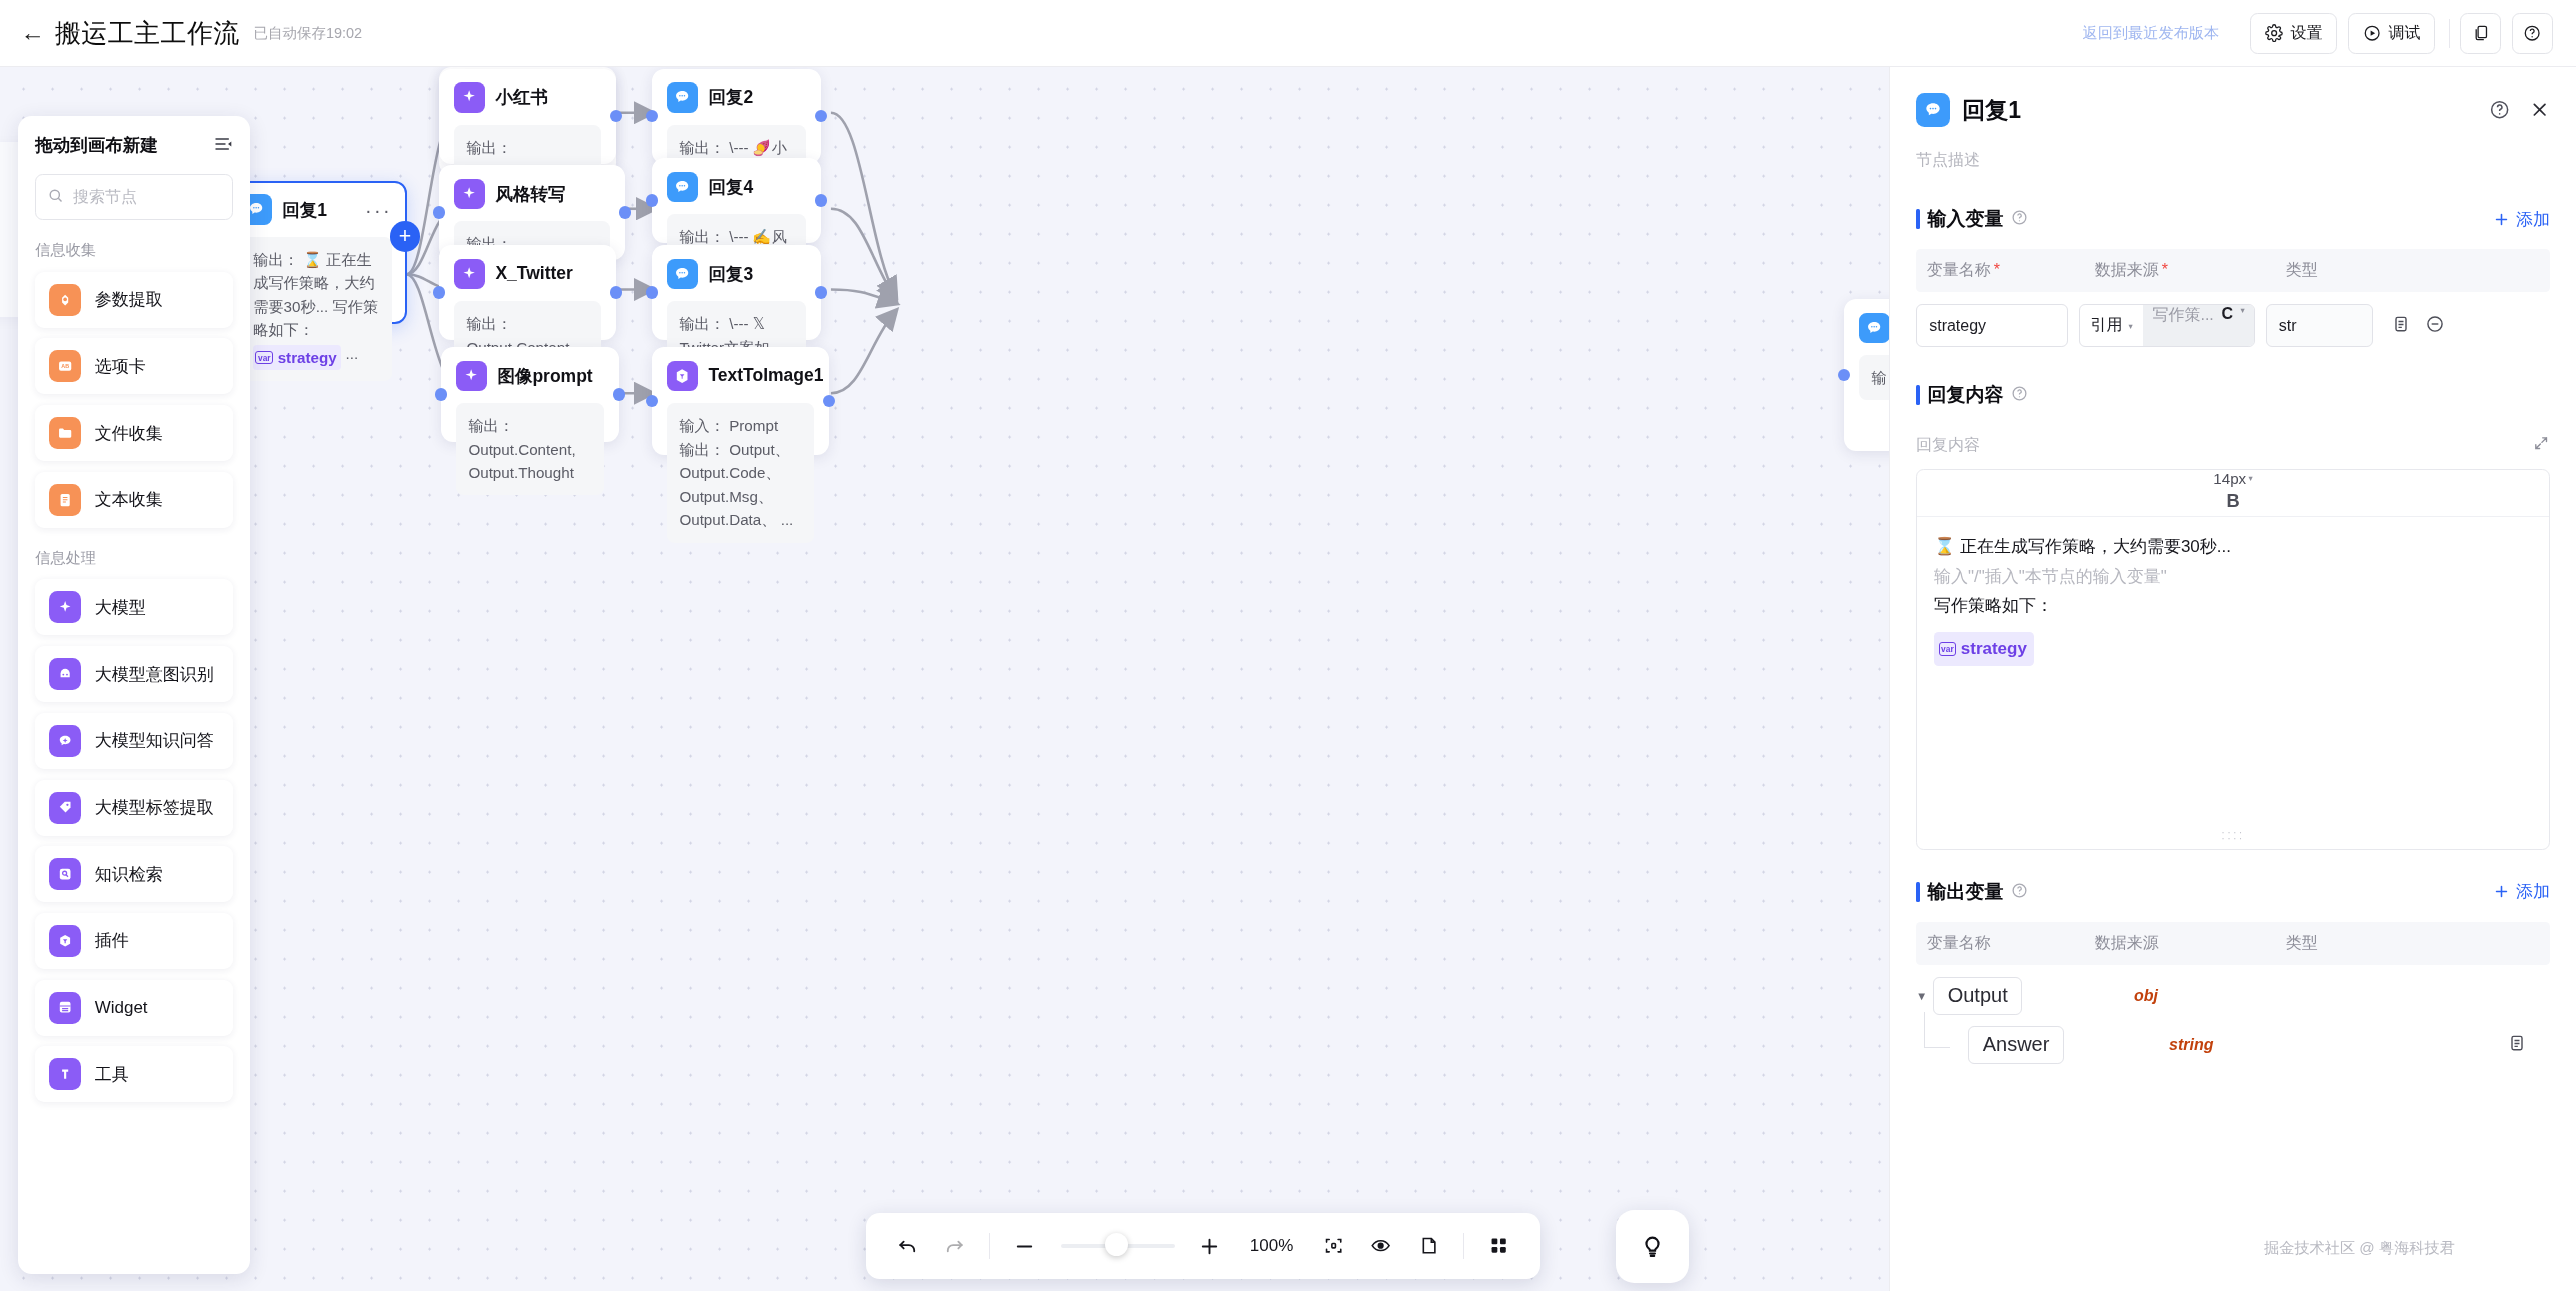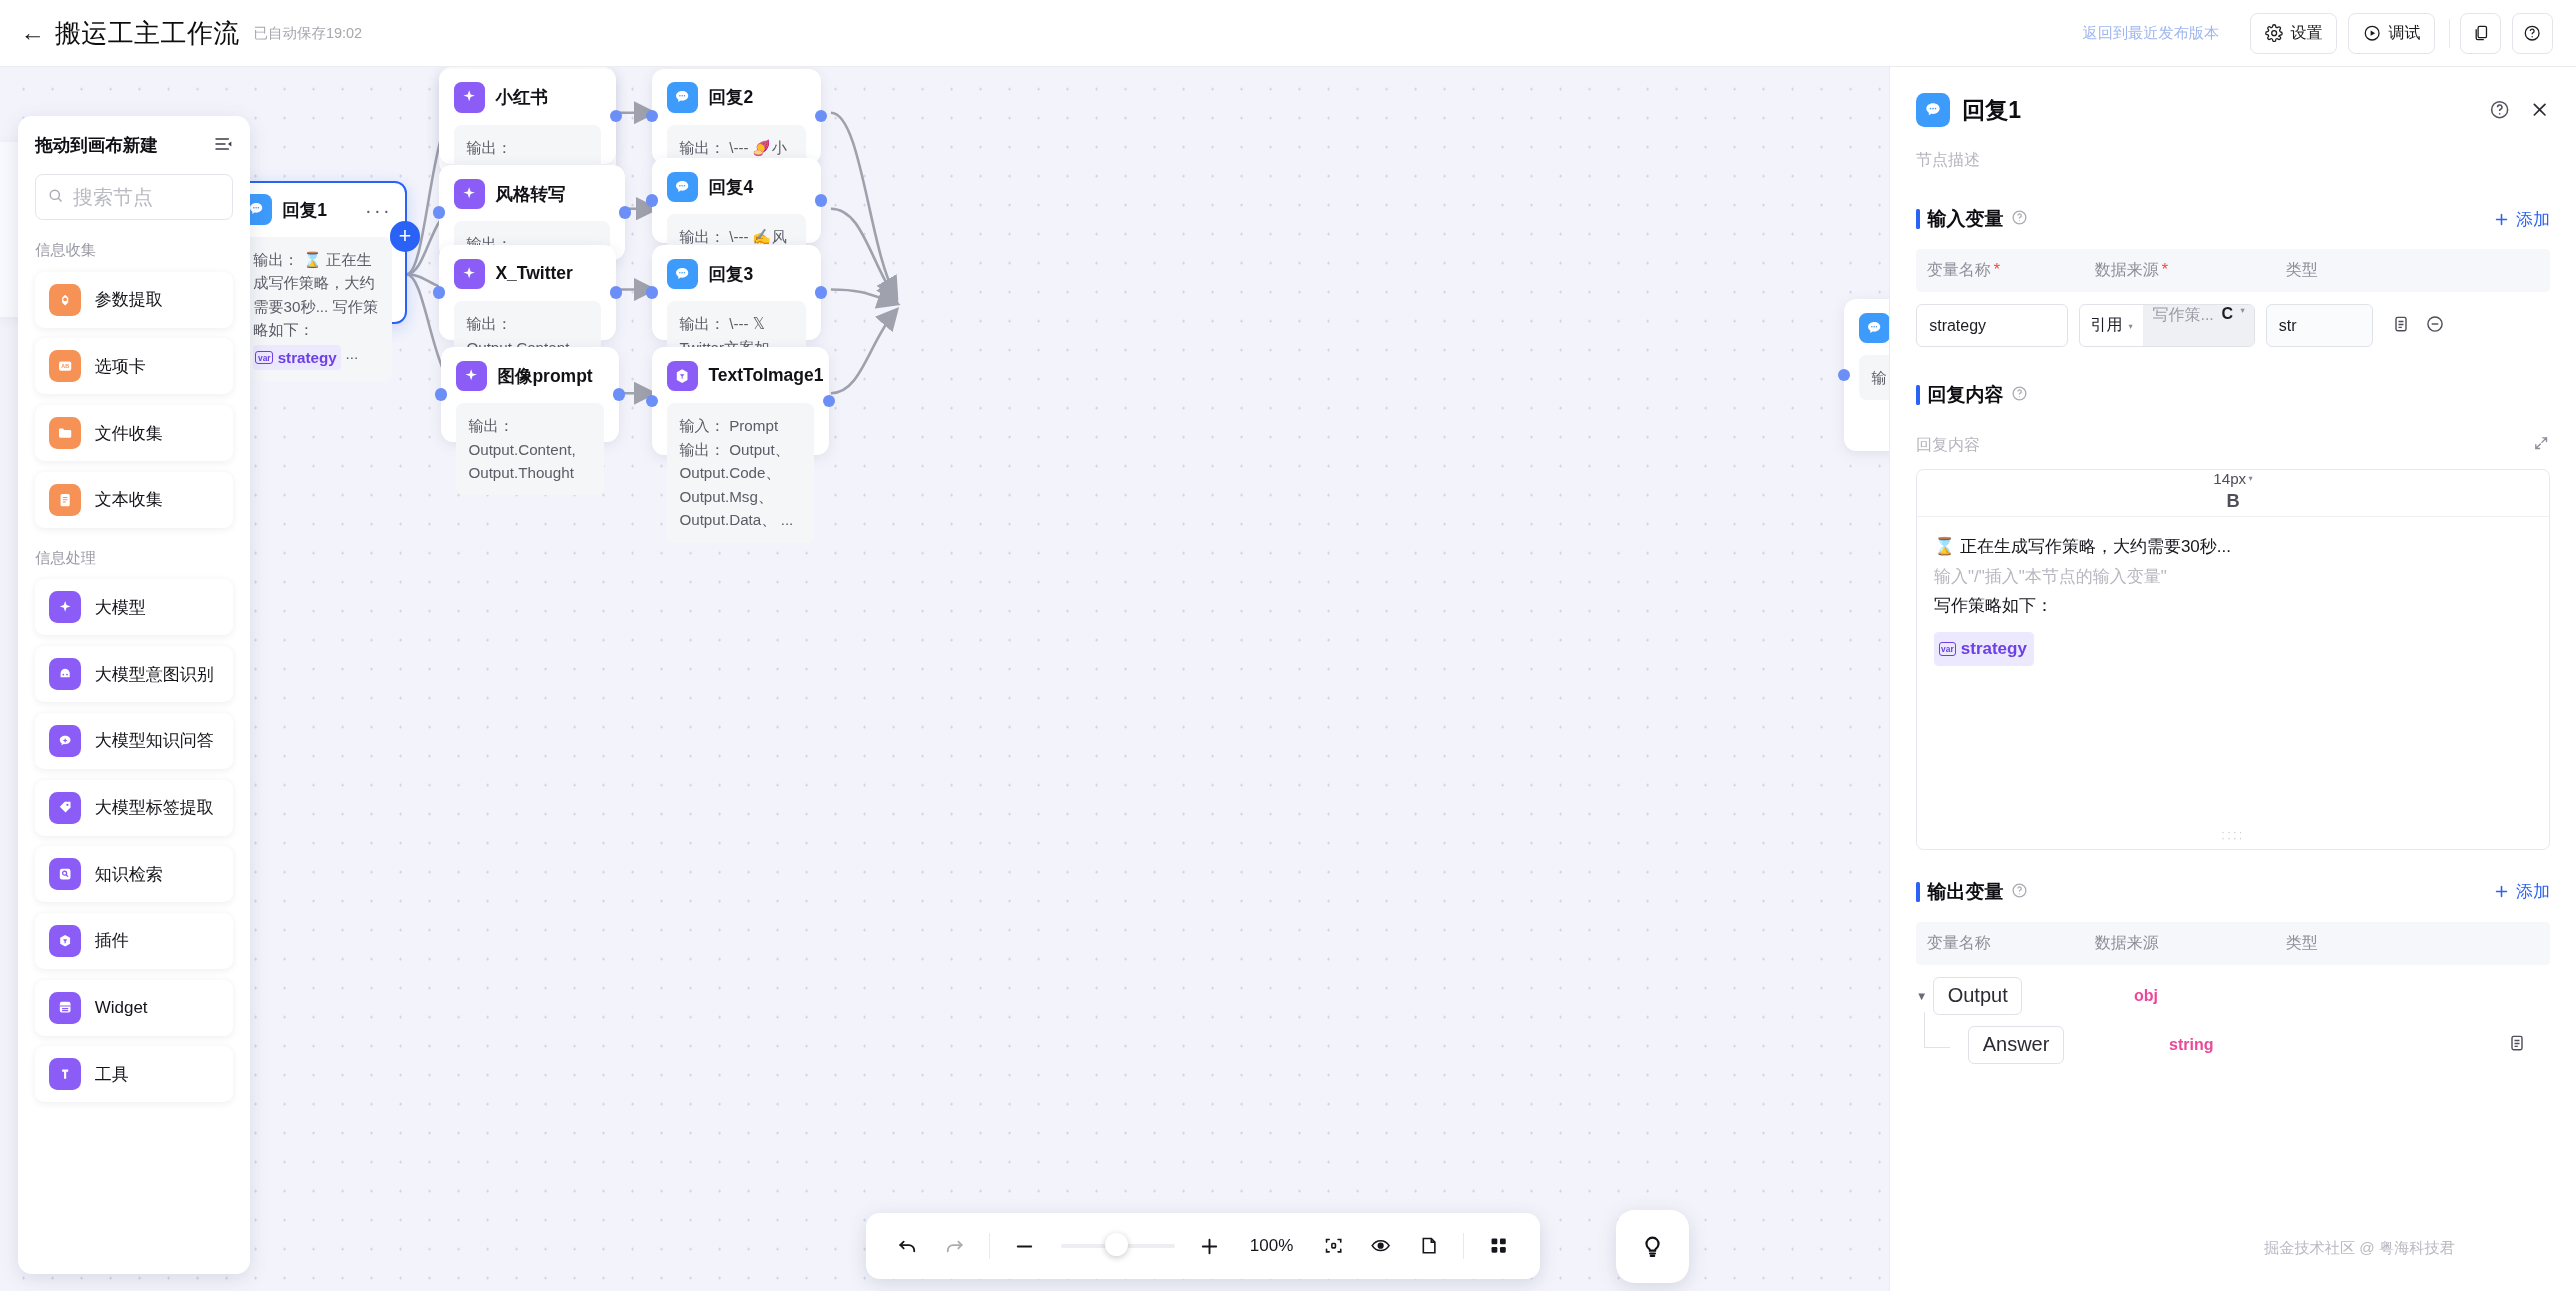--- a/index.html
+++ b/index.html
@@ -106,21 +106,21 @@
     padding: 17px 17px 0 17px; z-index: 30; overflow: hidden;
   }
   .pal-head { display: flex; align-items: center; }
   .pal-title { font-size: 17.5px; font-weight: 700; color: #0f0f14; }
   .pal-collapse { margin-left: auto; cursor: pointer; }
   .pal-search {
     margin-top: 17px; height: 46px; border: 0.8px solid #e4e5ea; border-radius: 7.6px;
     display: flex; align-items: center; padding: 0 10.7px; gap: 9.1px;
   }
   .pal-search input {
-    border: 0; outline: 0; font-size: 20px; color: #2a2a31; width: 100%;
+    border: 0; outline: 0; font-size: 16px; color: #2a2a31; width: 100%;
     font-family: Liberation Serif, serif; background: transparent;
   }
   .pal-search input::placeholder { color: #b9bac2; }
   .pal-group { margin-top: 20px; font-size: 15.2px; color: #9a9ba5; }
   .pal-item {
     margin-top: 10.7px; height: 56px; border-radius: 9.1px; background: #fff;
     box-shadow: 0 1.5px 7.6px rgba(40,44,90,0.07);
     display: flex; align-items: center; gap: 13.7px; padding: 0 13.7px; cursor: grab;
   }
   .pal-ico { width: 32px; height: 32px; border-radius: 8.4px; flex: 0 0 auto;
@@ -219,21 +219,21 @@
   }
   .ed-grip { position: absolute; left: 50%; bottom: 7.6px; transform: translateX(-50%);
     color: #c6c7cf; letter-spacing: 2.3px; font-size: 10.7px; line-height: 6.1px; cursor: ns-resize; }
 
   .out-head { display: flex; align-items: center; margin: 17px 26px 0 26px; height: 43px;
     background: #f6f7fa; border-radius: 4.6px; padding: 0 10.7px; font-size: 16px; color: #8d8e99; }
   .out-row { display: flex; align-items: center; margin: 12.2px 26px 0 26px; position: relative; }
   .tri { width: 17px; color: #6a6b76; font-size: 11.4px; }
   .pill { border: 0.8px solid #e1e2e8; border-radius: 6.1px; height: 38px;
     display: flex; align-items: center; padding: 0 13.7px; font-size: 20px; color: #2b2b33; }
-  .out-type { position: absolute; left: 218px; font-size: 16px; color: #ec4899; font-weight: 600; }
+  .out-type { position: absolute; left: 218px; font-size: 16px; color: #c2410c; font-weight: 600; font-style: italic; }
   .out-icon { position: absolute; right: 0; color: #4d4e58; }
   .indent { margin-left: 35px; }
   .treeline { position: absolute; left: 7.6px; top: -13.7px; width: 1.5px; height: 35px; background: #e1e2e8; }
   .treeline-h { position: absolute; left: 7.6px; top: 21.3px; width: 26px; height: 1.5px; background: #e1e2e8; }
 
   .watermark {
     position: absolute; left: 2264px; top: 1238px; font-size: 15.2px;
     color: #b9bac2; white-space: nowrap; z-index: 50; pointer-events: none;
   }
 </style>

